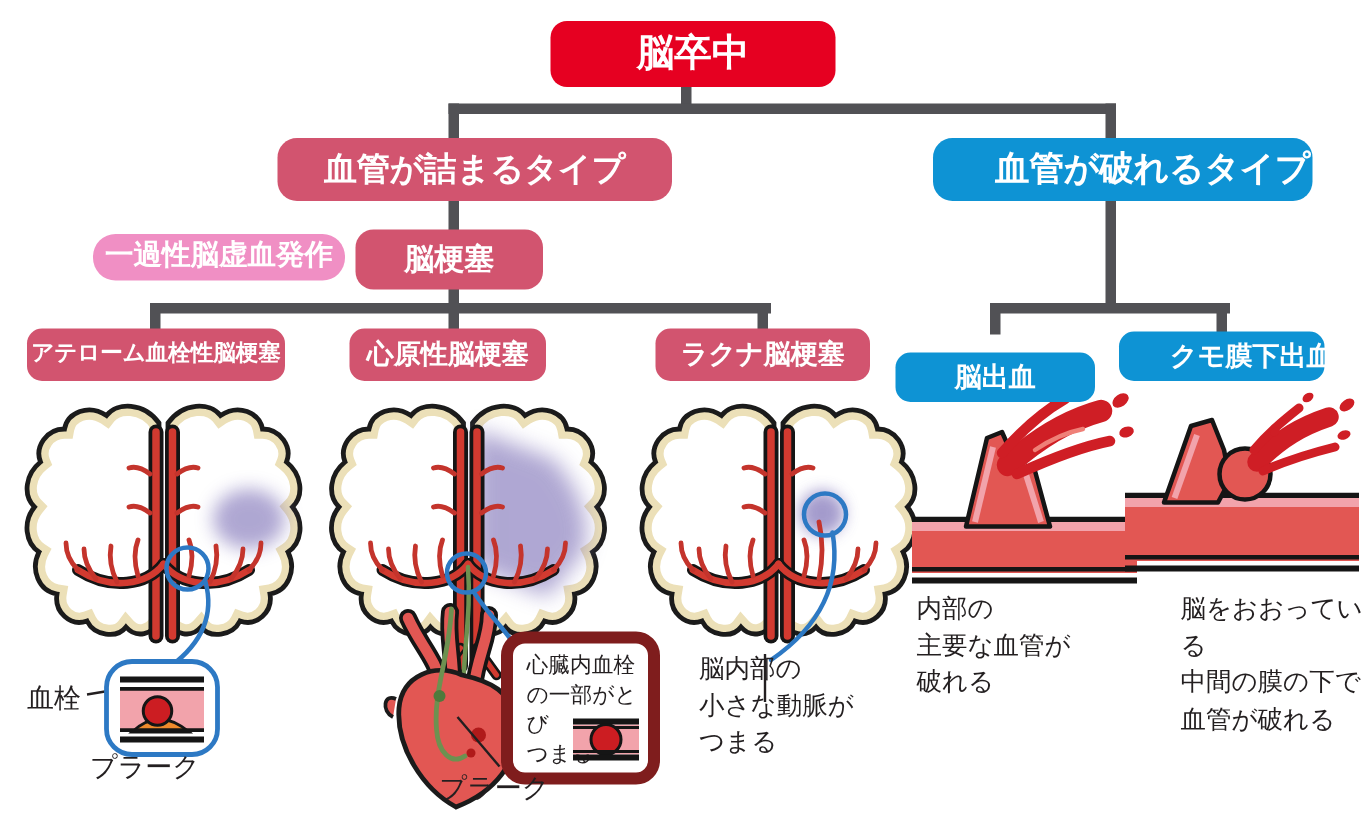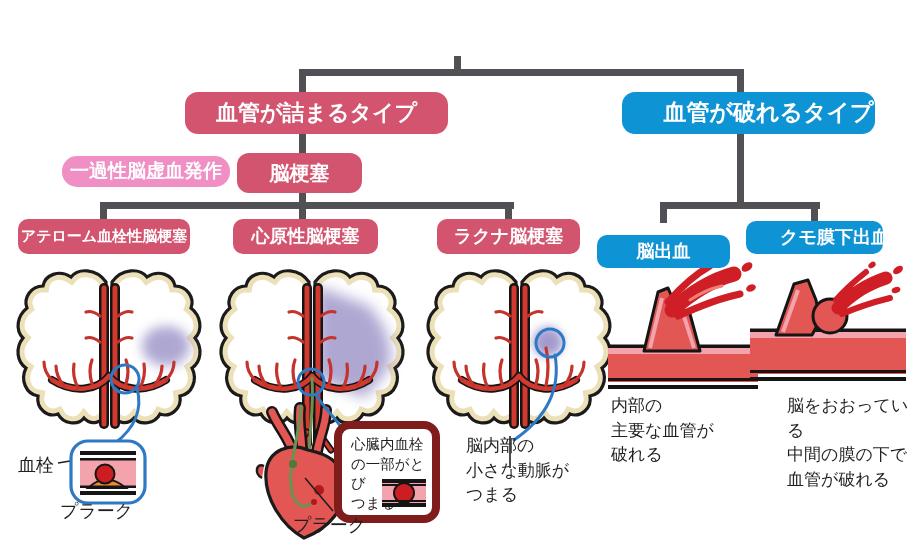--- a/index.html
+++ b/index.html
@@ -42,32 +42,33 @@
   <div class="conn" style="left:299px;top:191px;width:7px;height:14px;"></div>
   <div class="conn" style="left:100px;top:202px;width:414px;height:7px;"></div>
   <div class="conn" style="left:100px;top:206px;width:7px;height:15px;"></div>
   <div class="conn" style="left:299px;top:206px;width:7px;height:15px;"></div>
   <div class="conn" style="left:505px;top:206px;width:7px;height:15px;"></div>
   <div class="conn" style="left:737px;top:132px;width:7px;height:72px;"></div>
   <div class="conn" style="left:660px;top:202px;width:160px;height:7px;"></div>
   <div class="conn" style="left:660px;top:206px;width:7px;height:17px;"></div>
   <div class="conn" style="left:811px;top:206px;width:7px;height:17px;"></div>
 
+  <div class="node" style="left:367px;top:14px;width:190px;height:44px;background:#e60021;border-radius:11px;font-size:25px;">脳卒中</div>
 
   <div class="node" style="left:185px;top:92px;width:263px;height:42px;background:#d2546f;border-radius:13px;font-size:22px;">血管が詰まるタイプ</div>
 
   <div class="node" style="left:622px;top:92px;width:253px;height:42px;background:#0e93d4;border-radius:13px;font-size:23px;padding-left:40px;">血管が破れるタイプ</div>
 
   <div class="node" style="left:62px;top:156px;width:168px;height:31px;background:#f08fc4;border-radius:15px;font-size:19px;">一過性脳虚血発作</div>
 
   <div class="node" style="left:237px;top:153px;width:125px;height:40px;background:#d2546f;border-radius:12px;font-size:20px;">脳梗塞</div>
 
   <div class="node" style="left:18px;top:219px;width:172px;height:35px;background:#d2546f;border-radius:10px;font-size:15px;">アテローム血栓性脳梗塞</div>
 
-  <div class="node" style="left:233px;top:219px;width:145px;height:35px;background:#d2546f;border-radius:10px;font-size:18px;">心原性脳梗塞</div>
+  <div class="node" style="left:233px;top:219px;width:131px;height:35px;background:#d2546f;border-radius:10px;font-size:18px;">心原性脳梗塞</div>
 
   <div class="node" style="left:437px;top:219px;width:143px;height:35px;background:#d2546f;border-radius:10px;font-size:18px;">ラクナ脳梗塞</div>
 
   <div class="node" style="left:597px;top:235px;width:133px;height:33px;background:#0e93d4;border-radius:10px;font-size:18px;text-align:right;">脳出血</div>
 
   <div class="node" style="left:746px;top:221px;width:137px;height:33px;background:#0e93d4;border-radius:10px;font-size:18px;padding-left:40px;">クモ膜下出血</div>
 
   <svg class="ill" style="left:14px;top:256px;" width="190" height="200" viewBox="0 0 190 200">
     <defs>
       <filter id="b1f" x="-60%" y="-60%" width="220%" height="220%">

